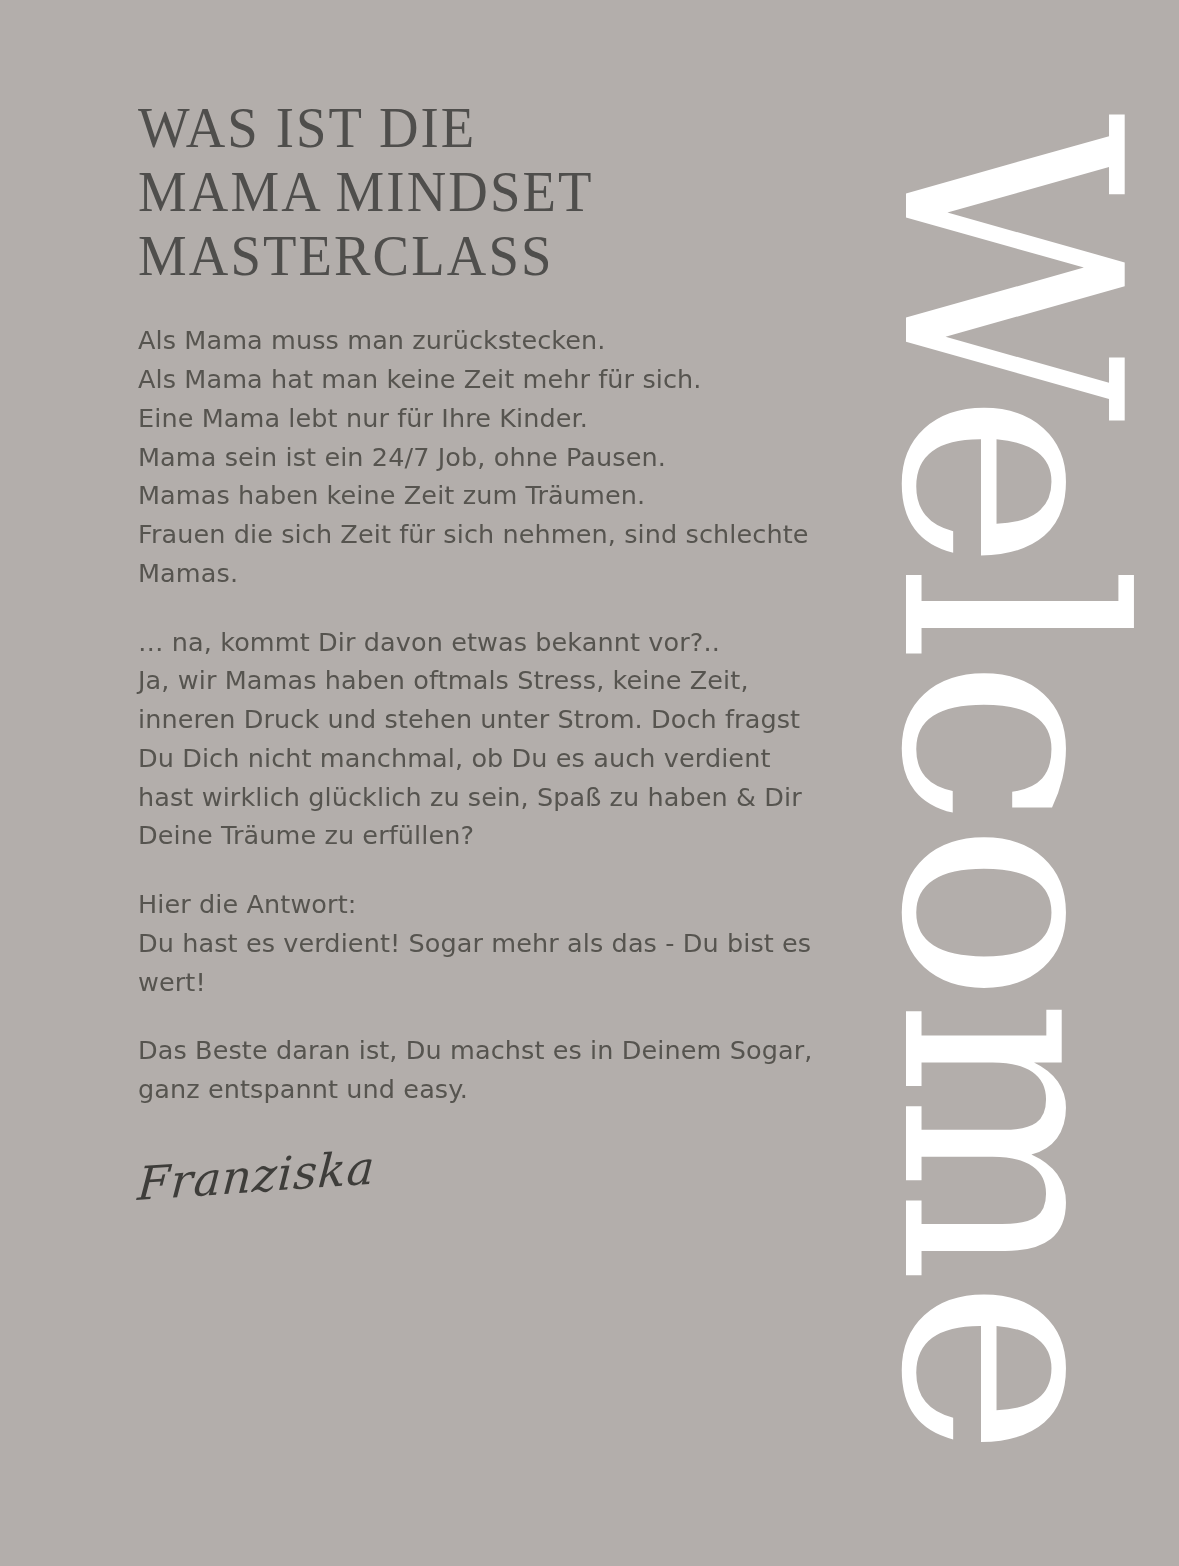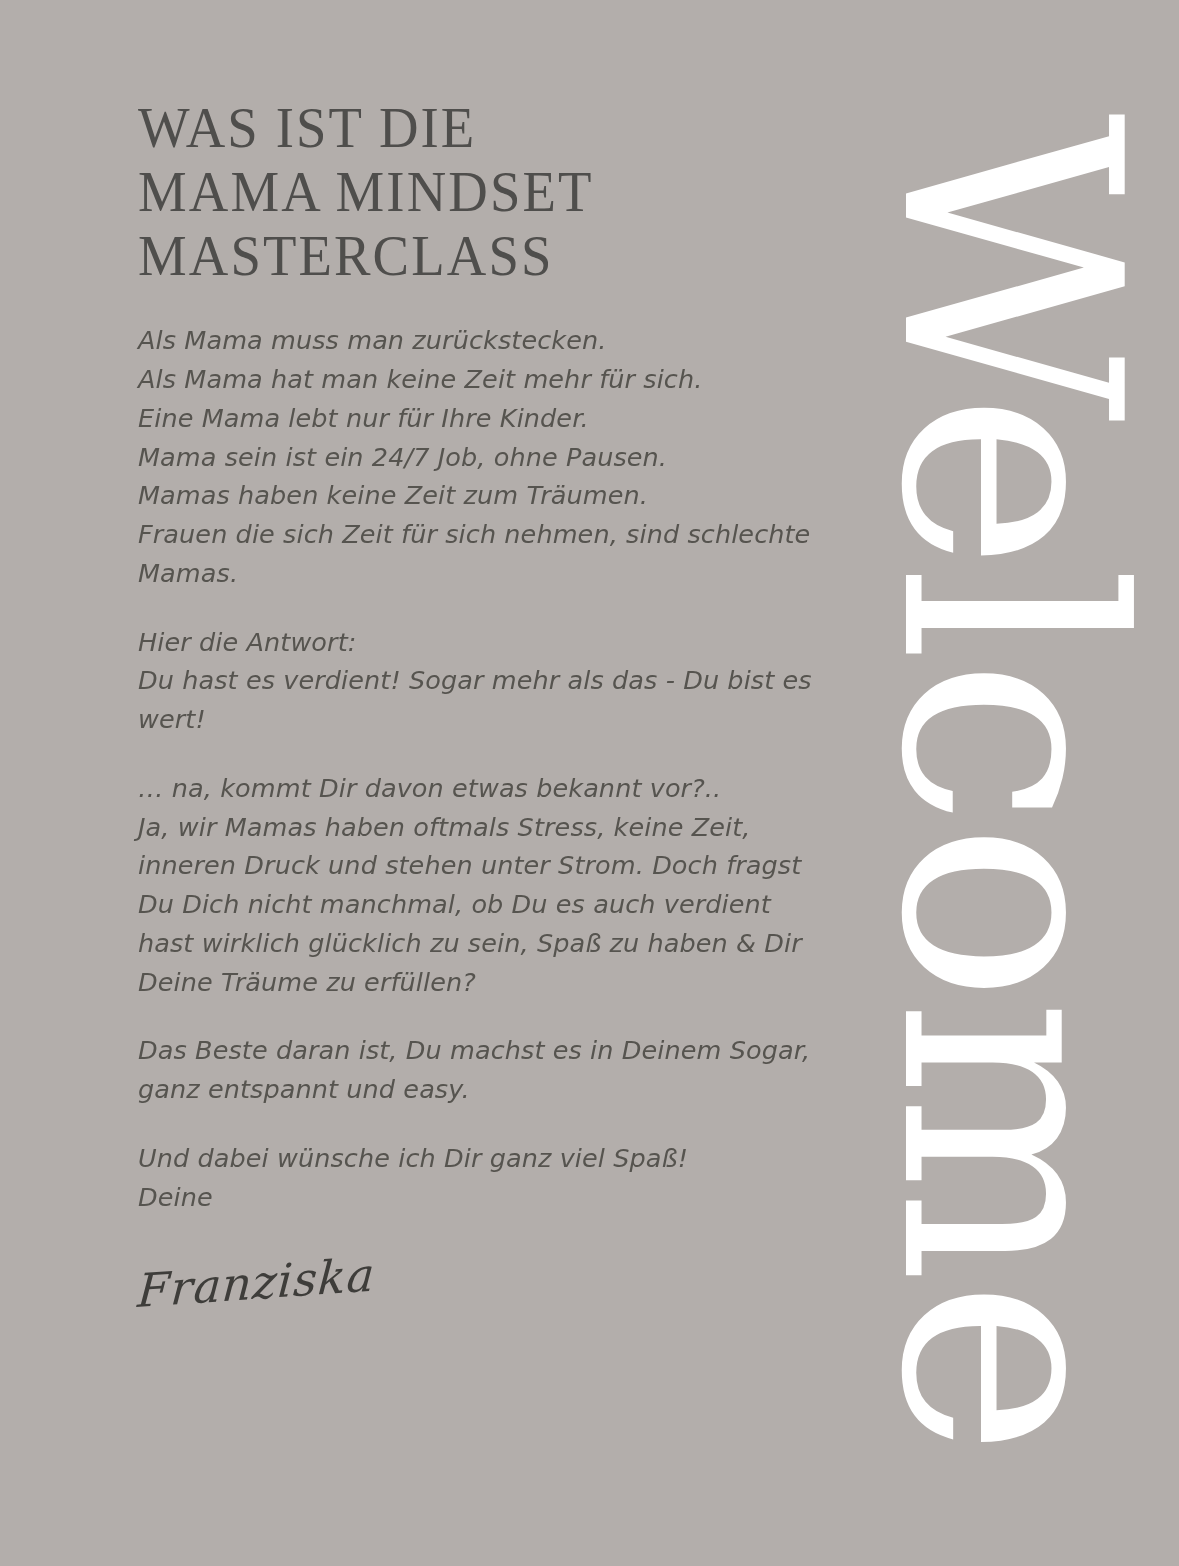--- a/index.html
+++ b/index.html
@@ -40,21 +40,20 @@
     font-weight: 400;
     margin: 0 0 34px 0;
     text-transform: uppercase;
     transform: scaleX(0.96);
     transform-origin: left top;
     white-space: pre-line;
   }
 
   .body-block {
     font-family: "DejaVu Sans", sans-serif;
-    font-style: italic;
     font-size: 25.5px;
     line-height: 1.52;
     color: #56544f;
     white-space: pre-line;
     margin: 0 0 30px 0;
     letter-spacing: 0.1px;
   }
   .body-block.tight {
     margin-bottom: 30px;
   }
@@ -107,31 +106,29 @@
 MAMA MINDSET
 MASTERCLASS</h1>
 
     <p class="body-block">Als Mama muss man zurückstecken.
 Als Mama hat man keine Zeit mehr für sich.
 Eine Mama lebt nur für Ihre Kinder.
 Mama sein ist ein 24/7 Job, ohne Pausen.
 Mamas haben keine Zeit zum Träumen.
 Frauen die sich Zeit für sich nehmen, sind schlechte Mamas.</p>
 
+    <p class="body-block">… na, kommt Dir davon etwas bekannt vor?..
+Ja, wir Mamas haben oftmals Stress, keine Zeit, inneren Druck und stehen unter Strom. Doch fragst Du Dich nicht manchmal, ob Du es auch verdient hast wirklich glücklich zu sein, Spaß zu haben &amp; Dir Deine Träume zu erfüllen?</p>
+
     <p class="body-block">Hier die Antwort:
 Du hast es verdient! Sogar mehr als das - Du bist es wert!</p>
-
-    <p class="body-block">… na, kommt Dir davon etwas bekannt vor?..
-Ja, wir Mamas haben oftmals Stress, keine Zeit, inneren Druck und stehen unter Strom. Doch fragst Du Dich nicht manchmal, ob Du es auch verdient hast wirklich glücklich zu sein, Spaß zu haben &amp; Dir Deine Träume zu erfüllen?</p>
 
 
     <p class="body-block">Das Beste daran ist, Du machst es in Deinem Sogar, ganz entspannt und easy.</p>
 
-    <p class="body-block tight">Und dabei wünsche ich Dir ganz viel Spaß!
-Deine</p>
 
     <div class="signature">Franziska</div>
   </div>
 
   <div class="welcome-wrap">
     <div class="welcome-text">Welcome</div>
   </div>
 
 </div>
 

